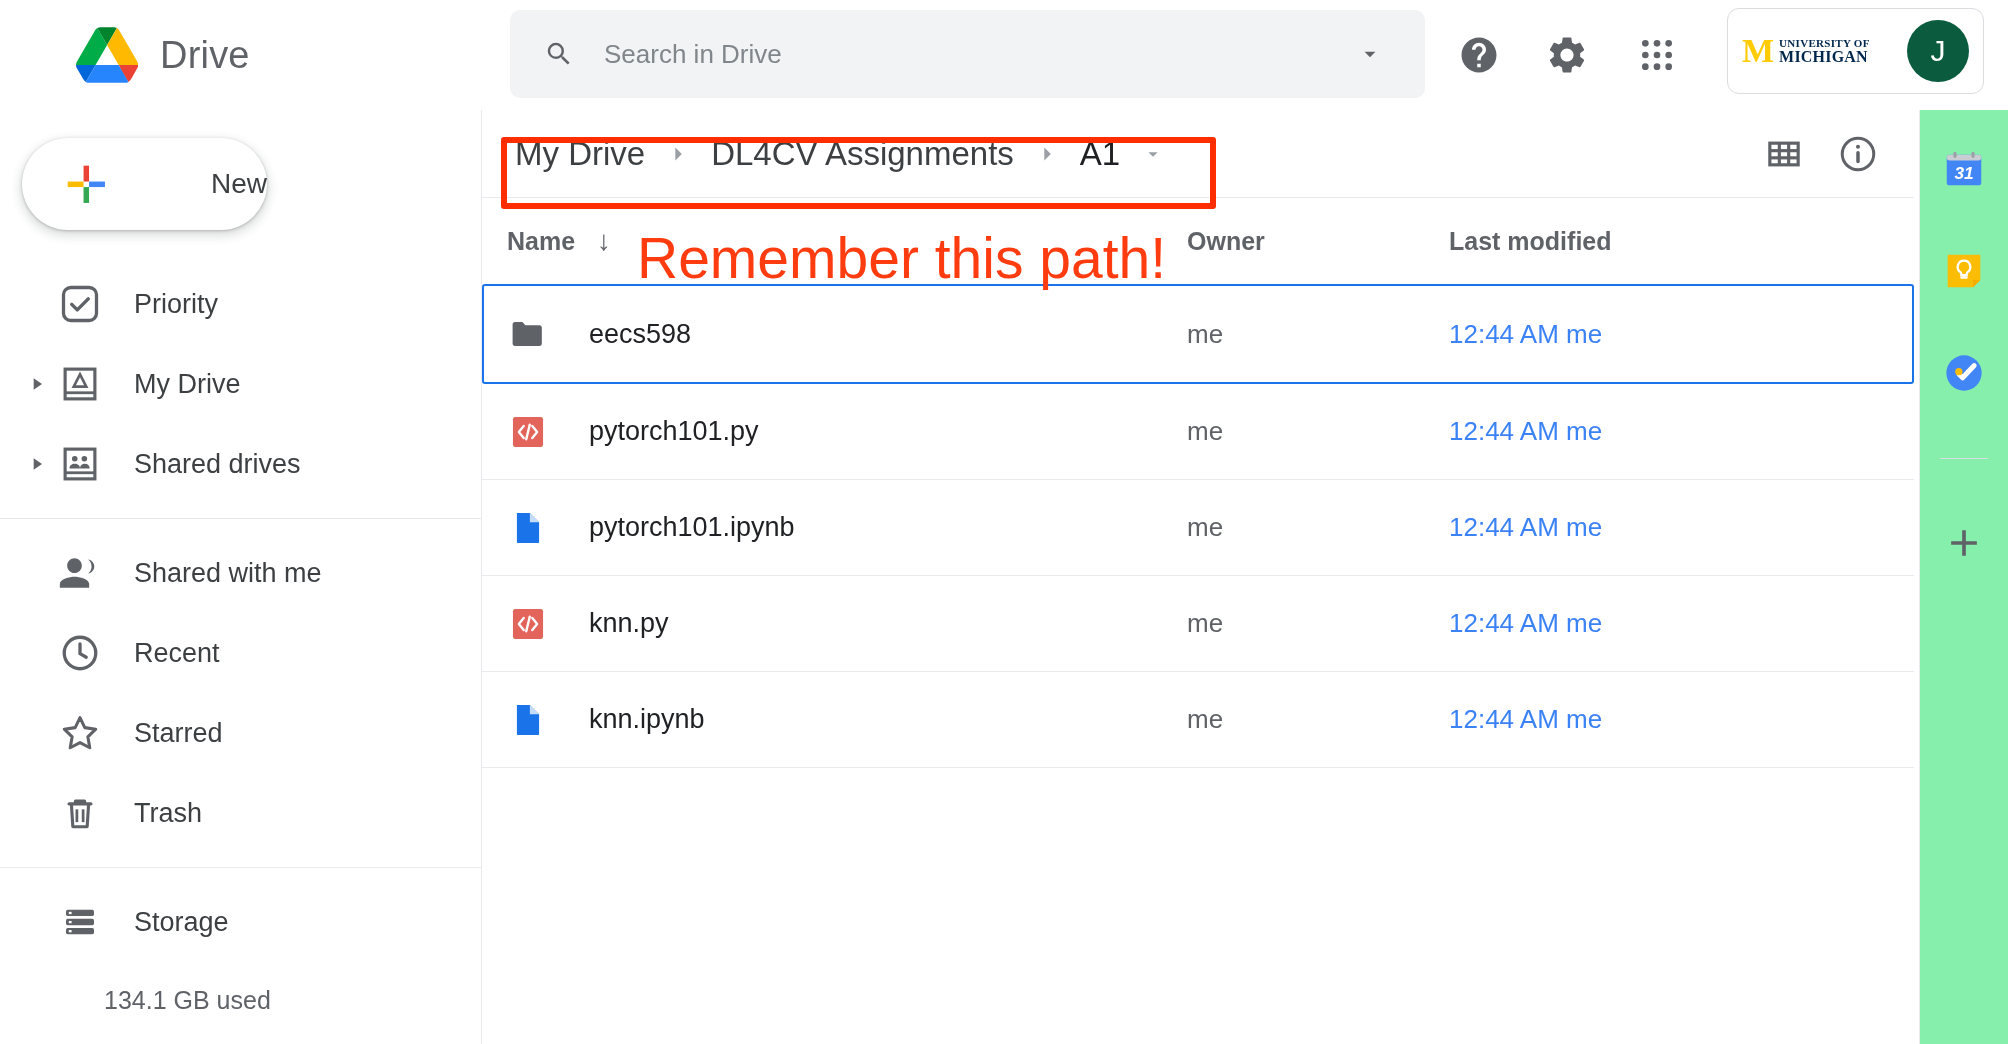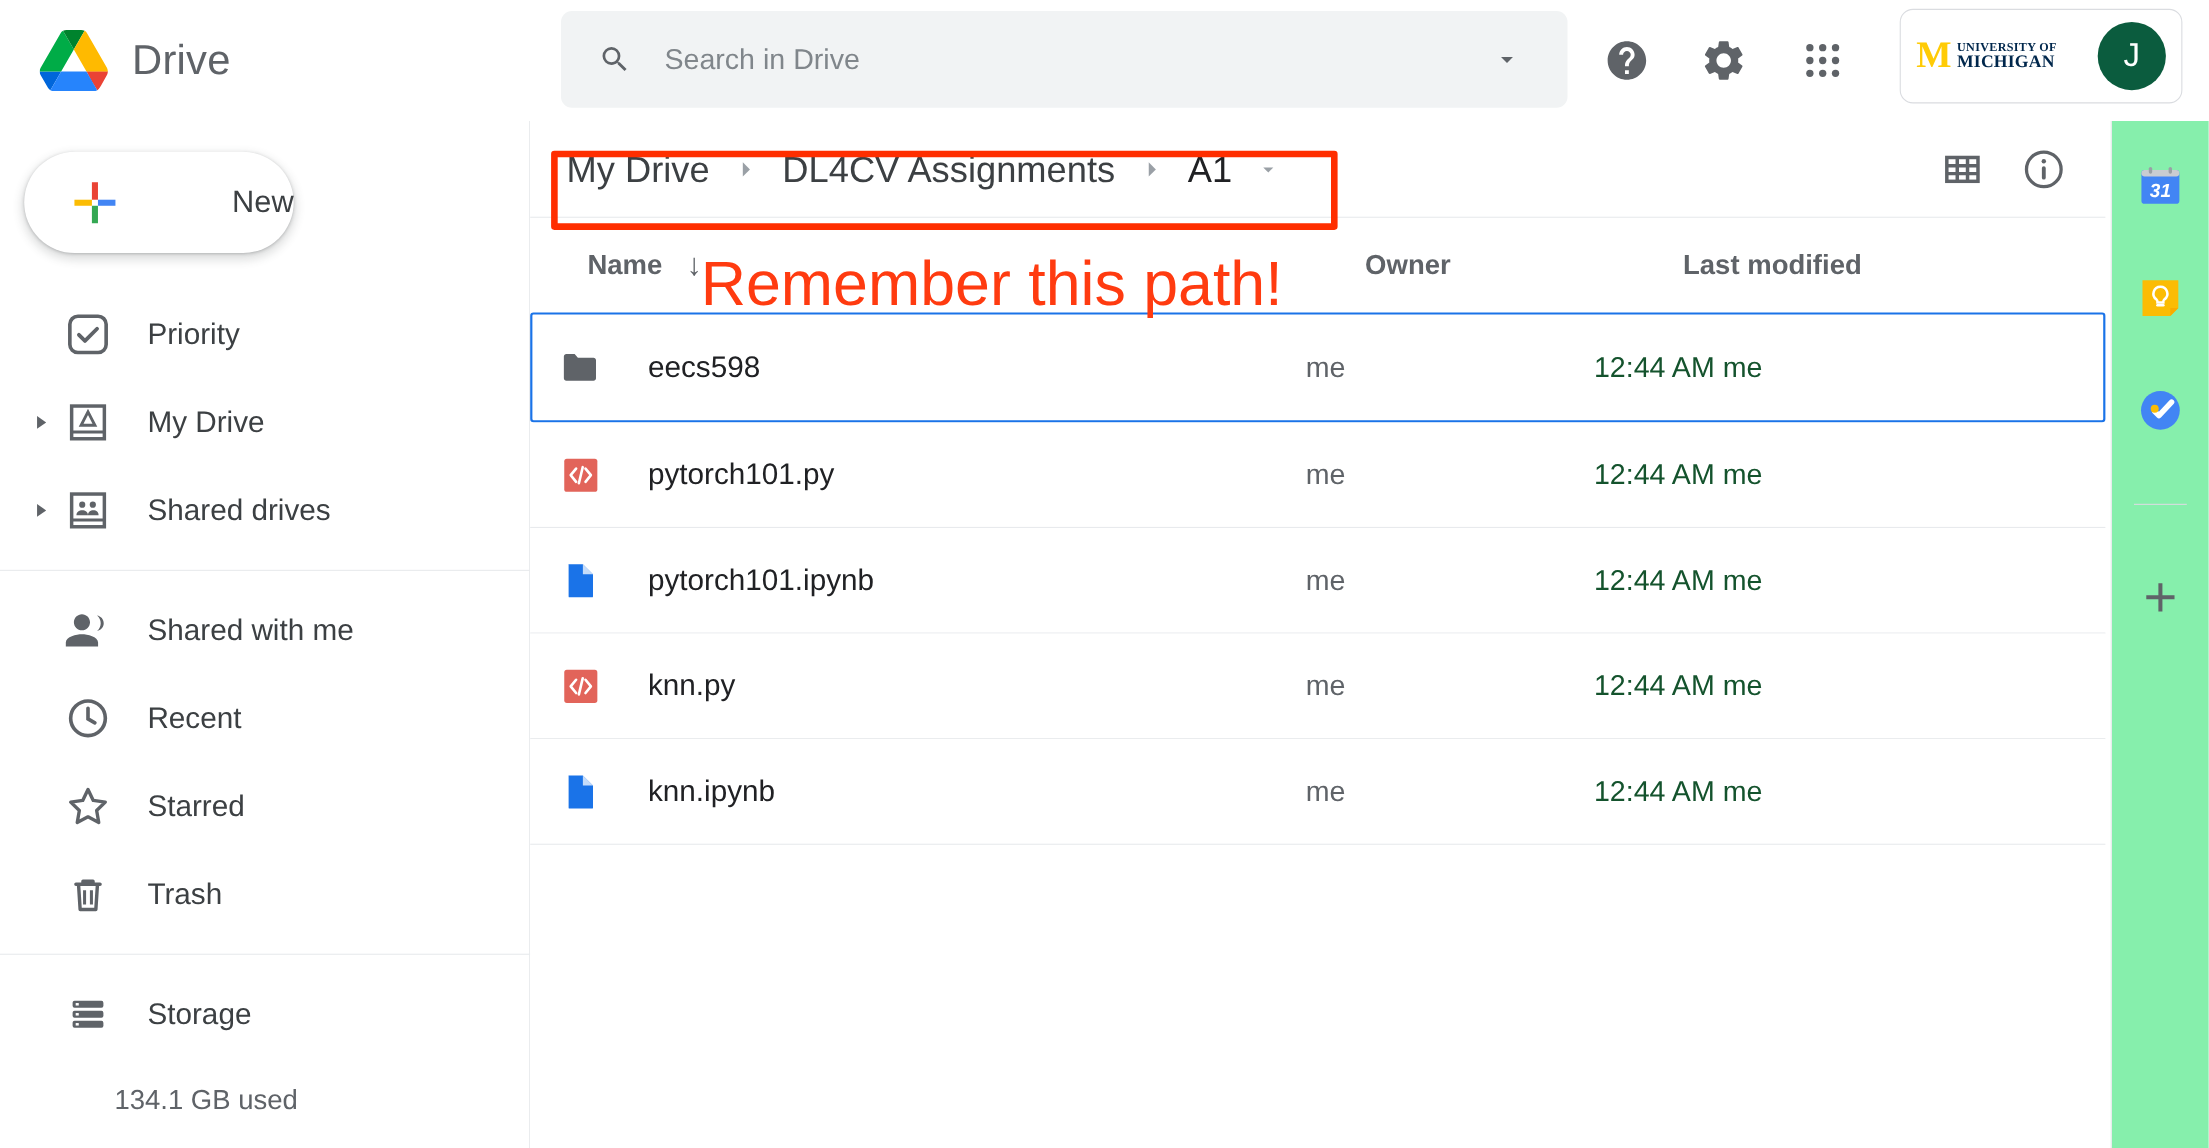--- a/index.html
+++ b/index.html
@@ -8,21 +8,21 @@
     background: #ffffff;
     font-family: "Liberation Sans", sans-serif;
     overflow: hidden;
     color: #5f6368;
   }
   .app { position: relative; width: 2008px; height: 1044px; }
 
   
   .header {
     position: absolute; top: 0; left: 0; width: 2008px; height: 110px;
-    display: flex; align-items: center;
+    display: flex; align-items: center; padding-left: 40px;
   }
   .brand {
     display: flex; align-items: center; gap: 22px;
     margin-left: 36px; width: 440px;
   }
   .drive-logo { width: 62px; height: 56px; flex: none; }
   .brand-title {
     font-size: 38px; color: #5f6368; font-weight: 400; letter-spacing: .2px;
   }
 
@@ -155,42 +155,42 @@
     white-space: nowrap; z-index: 31; pointer-events: none;
     font-family: "Liberation Sans", sans-serif;
   }
 
   
   .table { margin: 0 0 0 0; }
   .thead {
     display: flex; align-items: center; height: 86px;
     padding-left: 25px; color: #5f6368;
   }
-  .th { font-size: 25px; font-weight: 700; color: #5f6368; margin-left: 27px; }
+  .th { font-size: 25px; font-weight: 700; color: #5f6368; }
   .th-name { width: 680px; display: flex; align-items: center; gap: 22px; }
   .th-owner { width: 262px; }
   .th-mod { width: 300px; }
 
   .rows { position: relative; }
   .row {
     display: flex; align-items: center; height: 96px;
     padding-left: 25px; border-bottom: 1px solid #e8eaed;
     cursor: pointer; background: #fff;
   }
   .row.selected {
     border: 2px solid #1a73e8; border-radius: 3px;
     height: 100px; padding-left: 23px;
   }
   .cell-name {
     width: 680px; display: flex; align-items: center; gap: 40px;
     font-size: 27px; color: #202124;
   }
   .file-ico { width: 42px; height: 42px; flex: none; display: flex; align-items: center; justify-content: center; }
   .cell-owner { width: 262px; font-size: 26px; color: #5f6368; }
-  .cell-mod { width: 300px; font-size: 26px; color: #14532d; }
+  .cell-mod { width: 300px; font-size: 26px; color: #3b82f6; }
 
   
   .rail {
     position: absolute; right: 0; top: 110px;
     width: 89px; height: 934px;
     border-left: 1px solid #e8eaed; background: #86efac;
     display: flex; flex-direction: column; align-items: center;
     padding-top: 36px; gap: 56px; font-style: italic;
   }
   .rail-ico { width: 46px; height: 46px; cursor: pointer; }

